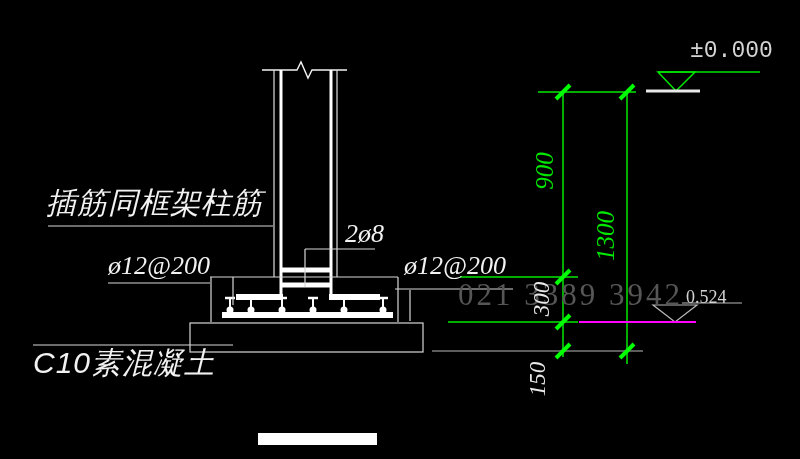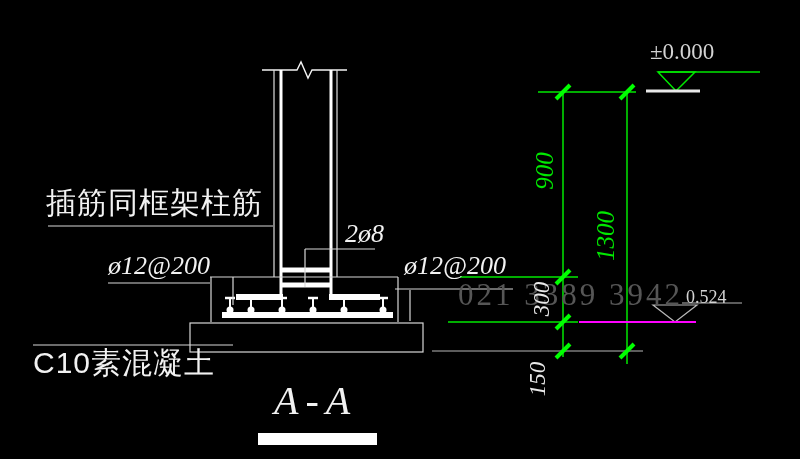--- a/index.html
+++ b/index.html
@@ -2,21 +2,21 @@
 <html><head>
 <meta charset="utf-8">
 <style>
   html,body{margin:0;padding:0;background:#000;}
   #canvas{
     position:relative;width:800px;height:459px;background:#000;overflow:hidden;
     font-family:"Liberation Serif", serif;
   }
   #linework{position:absolute;left:0;top:0;width:800px;height:459px;}
   .txt{position:absolute;line-height:1;white-space:nowrap;color:#f2f2f2;}
-  .cjk{font-family:"Liberation Sans", sans-serif;font-size:30px;letter-spacing:1px;}
+  .cjk{font-family:"Liberation Sans", sans-serif;font-size:30px;letter-spacing:1px;font-style:italic;}
   .cad-it{font-family:"Liberation Serif", serif;font-style:italic;font-size:26px;}
   .vdim{position:absolute;line-height:1;white-space:nowrap;
         transform:translate(-50%,-50%) rotate(-90deg);
         font-family:"Liberation Serif", serif;font-style:italic;}
   .green{color:#00e800;}
   .white{color:#e8e8e8;}
   .lvltxt{font-family:"Liberation Serif", serif;font-size:23px;color:#d4d4d4;}
   .watermark{font-family:"Liberation Serif", serif;font-size:31px;color:#565656;
              letter-spacing:3px;}
   .sec-title{font-family:"Liberation Serif", serif;font-style:italic;font-size:40px;
@@ -155,28 +155,27 @@
   <div class="txt cjk" style="left:46px;top:188px;">插筋同框架柱筋</div>
 
   <div class="txt cad-it" style="left:108px;top:253px;">ø12@200</div>
 
   <div class="txt cad-it" style="left:345px;top:221px;">2ø8</div>
 
   <div class="txt cad-it" style="left:404px;top:253px;">ø12@200</div>
 
   <div class="txt cjk" style="left:33px;top:304px;margin-top:44px;">C10素混凝土</div>
 
-  <div class="txt lvltxt" style="left:650px;top:40px;">±0.000</div>
+  <div class="txt lvltxt" style="left:690px;top:40px;font-family:Liberation Mono, monospace;">±0.000</div>
 
   <div class="txt lvltxt" style="left:686px;top:288px;font-size:18px;">0.524</div>
 
   <div class="txt watermark" style="left:458px;top:279px;">021 3389 3942</div>
 
   <div class="vdim green" style="left:544px;top:171px;font-size:25px;">900</div>
 
   <div class="vdim green" style="left:605px;top:236px;font-size:25px;">1300</div>
 
   <div class="vdim white" style="left:541px;top:299px;font-size:23px;">300</div>
 
   <div class="vdim white" style="left:537px;top:379px;font-size:23px;">150</div>
 
-  <div class="txt sec-title" style="left:274px;top:381px;">A-A</div>
 </div>
 
 </body></html>

